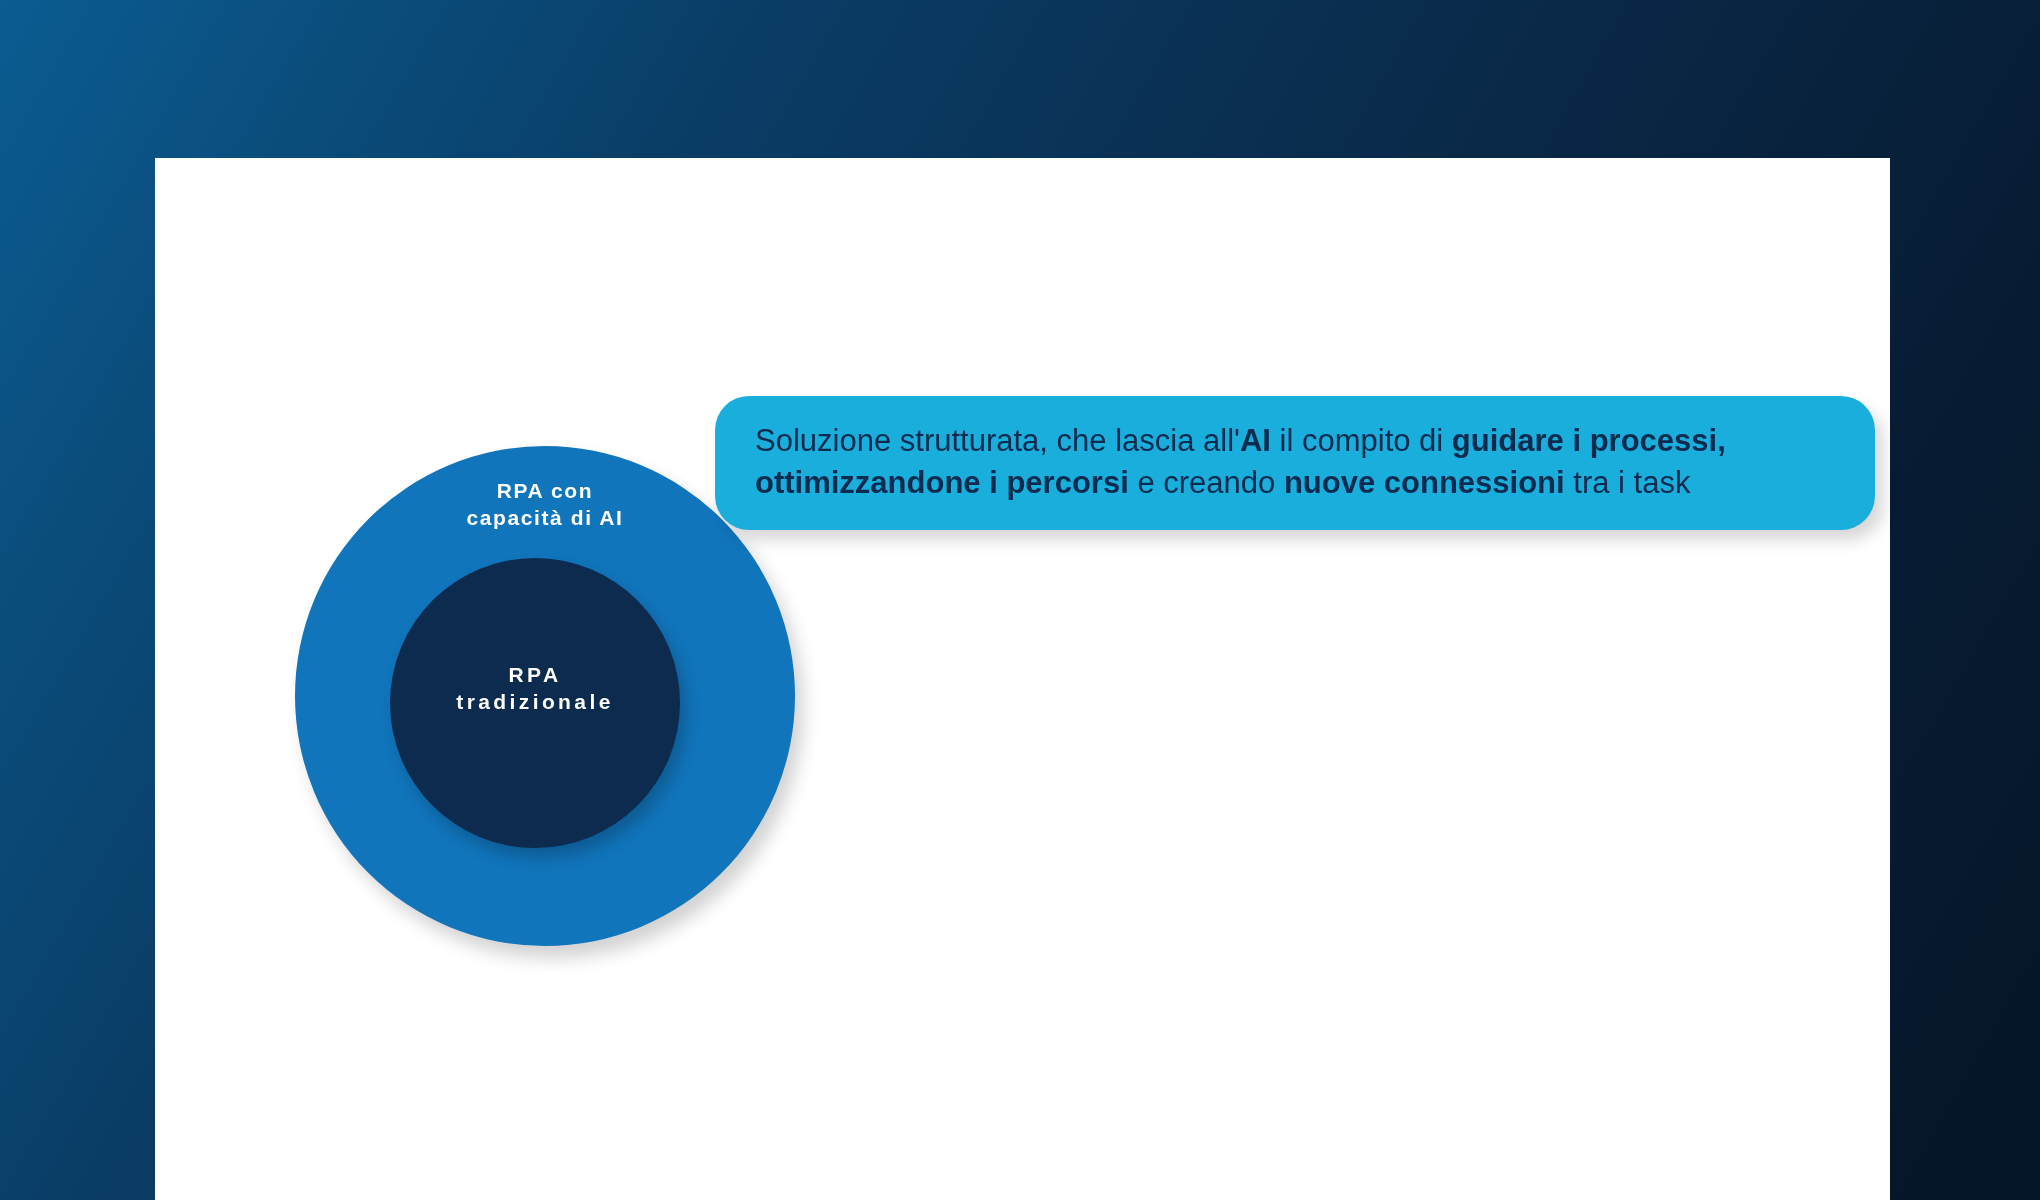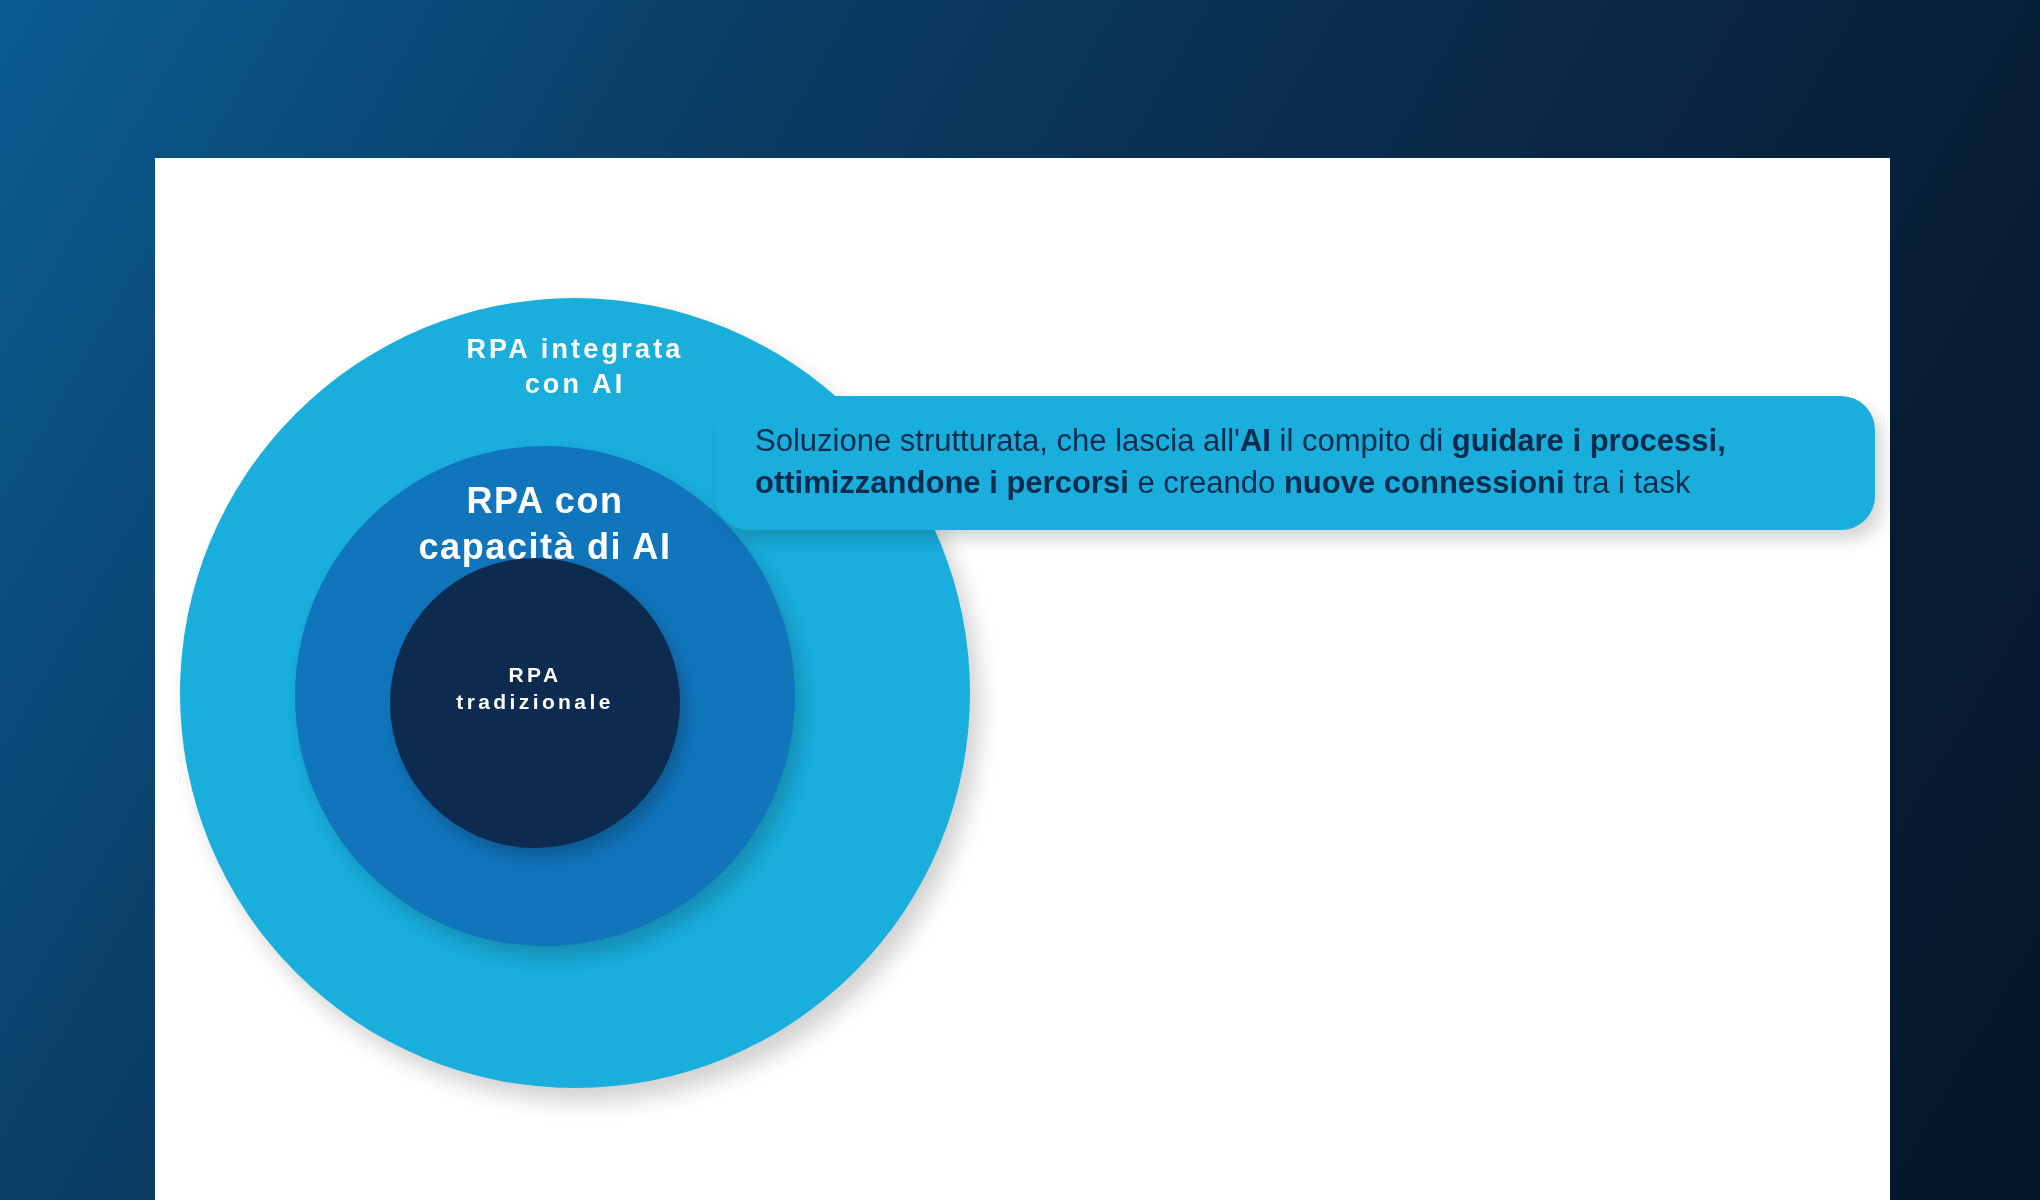--- a/index.html
+++ b/index.html
@@ -63,21 +63,21 @@
     font-weight: bold;
     line-height: 1.28;
     white-space: pre-line;
   }
   #label-outer {
     font-size: 27px;
     letter-spacing: 3.2px;
     margin-top: 34px;
   }
   #label-mid {
-    font-size: 36px;
+    font-size: 21px;
     letter-spacing: 1.6px;
     margin-top: 32px;
   }
   #label-inner {
     font-size: 21px;
     letter-spacing: 3.4px;
     margin-top: 104px;
   }
 
   
@@ -118,24 +118,20 @@
     z-index: 7;
   }
   .bar b { font-weight: bold; }
   .bar .txt { display: block; }
 </style>
 </head>
 <body>
 
 <div id="slide">
 
-  <div class="circle" id="circle-outer">
-    <div class="circle-label" id="label-outer">RPA integrata
-con AI</div>
-  </div>
 
   <div class="circle" id="circle-mid">
     <div class="circle-label" id="label-mid">RPA con
 capacità  di AI</div>
   </div>
 
   <div class="circle" id="circle-inner">
     <div class="circle-label" id="label-inner">RPA
 tradizionale</div>
   </div>

